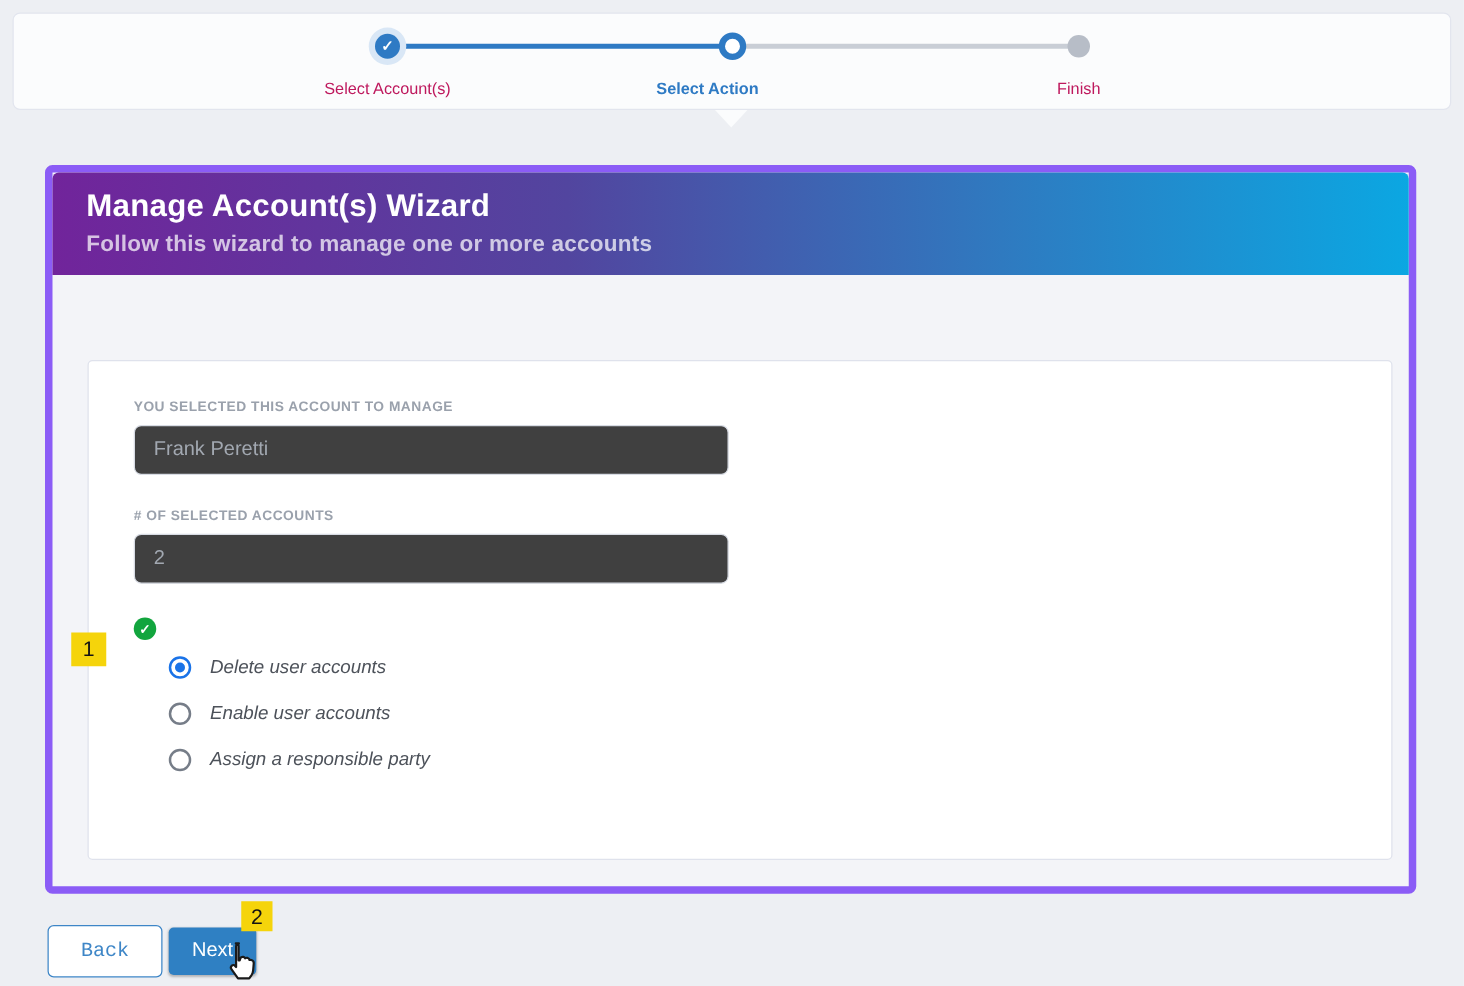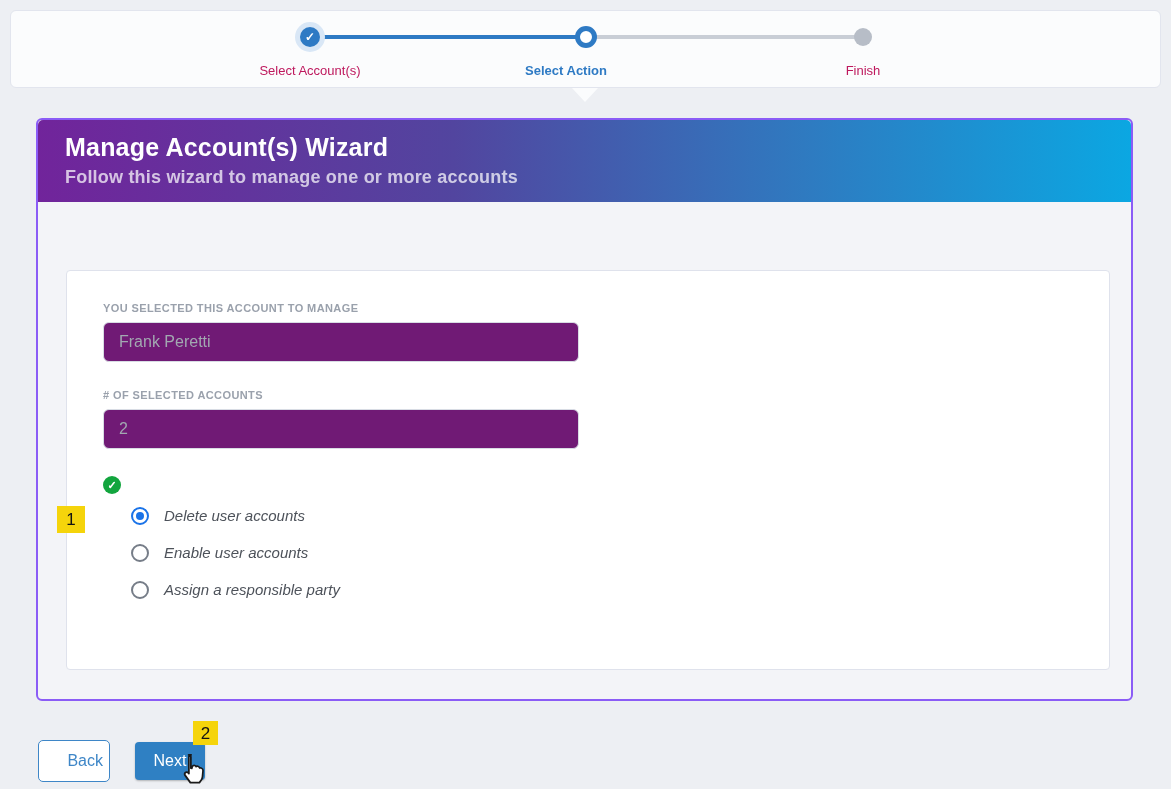--- a/index.html
+++ b/index.html
@@ -23,22 +23,22 @@
   .step-current{width:22px;height:22px;background:#ffffff;border:5px solid #2e7ac4;left:564px;top:15px;}
   .step-upcoming{width:18px;height:18px;background:#b7bdc7;left:843px;top:17px;}
   .step-label{position:absolute;top:52px;transform:translateX(-50%);font-size:13px;color:#be185d;white-space:nowrap;}
   .step-label.active{color:#2e7ac4;}
   .caret-down{
     position:absolute;left:572px;top:88px;width:0;height:0;
     border-left:13px solid transparent;border-right:13px solid transparent;border-top:14px solid #fbfcfd;
   }
   
   .main-card{
-    position:absolute;left:36px;top:118px;width:1097px;height:583px;
-    background:#f3f4f8;border:2px solid #8b5cf6;border-radius:6px;box-sizing:border-box;
+    position:absolute;left:36px;top:132px;width:1097px;height:583px;
+    background:#f3f4f8;border:6px solid #8b5cf6;border-radius:6px;box-sizing:border-box;
   }
   .card-header{
     height:82px;border-radius:5px 5px 0 0;box-sizing:border-box;padding:13px 27px 0 27px;
     background:linear-gradient(90deg,#71249b 0%,#52459f 38%,#2f7ac0 70%,#0ba7e2 100%);
   }
   .card-title{color:#ffffff;font-size:25px;font-weight:600;letter-spacing:0.2px;}
   .card-subtitle{color:rgba(255,255,255,0.72);font-size:18px;font-weight:bold;margin-top:5px;letter-spacing:0.2px;}
   .tab{
     position:absolute;left:28px;top:108px;height:42px;
     background:#5a6472;border-radius:6px 6px 0 0;
@@ -52,21 +52,21 @@
   .panel{
     position:absolute;left:28px;top:150px;width:1044px;height:400px;
     background:#ffffff;border:1px solid #dfe2ec;border-radius:4px;box-sizing:border-box;
     padding:31px 36px;
   }
   .field-label{
     font-size:11px;font-weight:bold;color:#9aa1ac;letter-spacing:0.4px;margin-bottom:8px;
     text-transform:uppercase;
   }
   .text-input{
-    width:476px;height:40px;background:#701a75;border:1px solid #d8dce4;border-radius:6px;
+    width:476px;height:40px;background:#404040;border:1px solid #d8dce4;border-radius:6px;
     color:#a2a8b1;font-size:16px;padding:0 15px;box-sizing:border-box;
     font-family:"Liberation Sans", sans-serif;display:block;
   }
   .field-group{margin-bottom:27px;}
   .question-row{display:flex;align-items:center;gap:18px;margin-top:24px;}
   .check-circle{
     width:18px;height:18px;border-radius:50%;background:#12a53e;color:#fff;
     font-size:11px;font-weight:bold;display:flex;align-items:center;justify-content:center;flex:0 0 auto;
   }
   .radio-list{margin-top:13px;}
@@ -75,23 +75,23 @@
     width:14px;height:14px;border-radius:50%;border:2px solid #767d88;background:#fff;
     box-sizing:content-box;position:relative;flex:0 0 auto;
   }
   .radio.selected{border-color:#1a73e8;}
   .radio.selected::after{
     content:"";position:absolute;left:3px;top:3px;width:8px;height:8px;border-radius:50%;background:#1a73e8;
   }
   .radio-label{font-size:15px;color:#4d525a;}
   
   .back-btn{
-    position:absolute;left:38px;top:740px;width:72px;height:42px;
+    position:absolute;left:38px;top:740px;width:92px;height:42px;
     background:#ffffff;border:1px solid #3e86c7;border-radius:5px;color:#3e86c7;
-    font-size:16px;font-family:Liberation Sans, sans-serif;cursor:pointer;text-align:right;
+    font-size:16px;font-family:Liberation Mono, monospace;cursor:pointer;
   }
   .next-btn{
     position:absolute;left:135px;top:742px;width:70px;height:38px;
     background:#2f80c3;border:none;border-radius:4px;color:#ffffff;
     font-size:16px;font-family:"Liberation Sans", sans-serif;cursor:pointer;
     box-shadow:0 1px 2px rgba(0,0,0,0.25);
   }
   
   .marker{
     position:absolute;background:#f5d40b;color:#131313;

